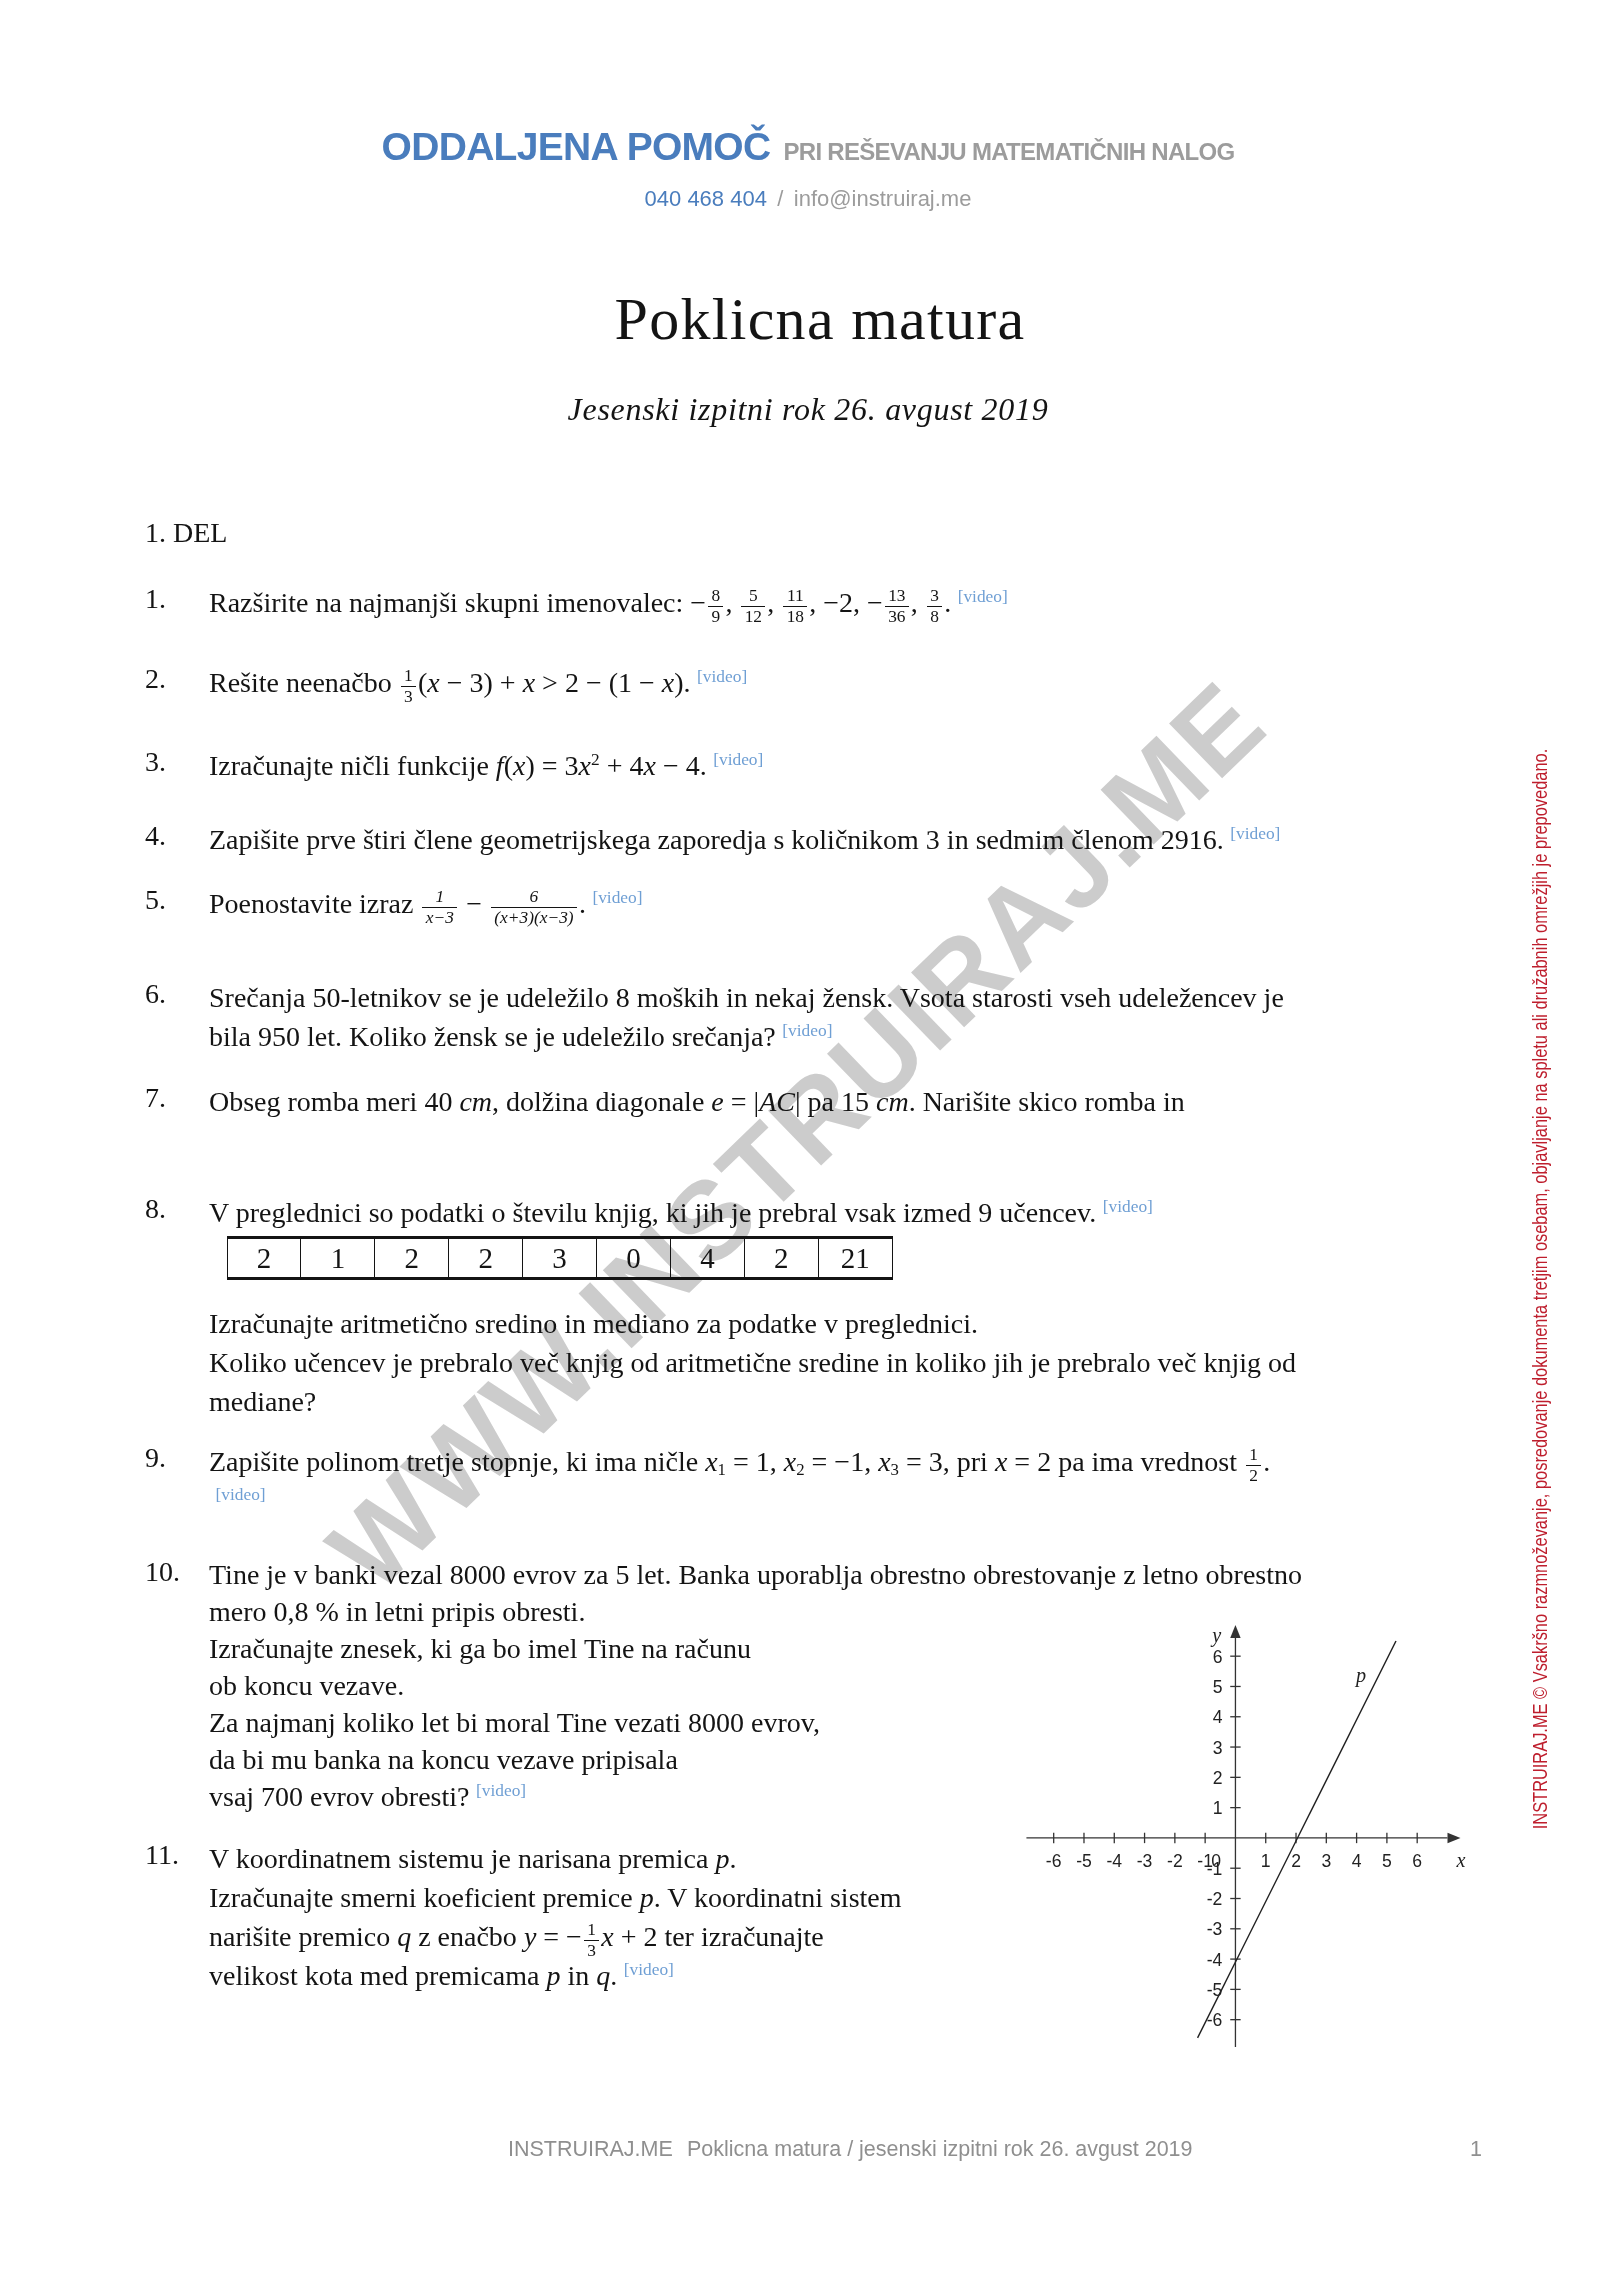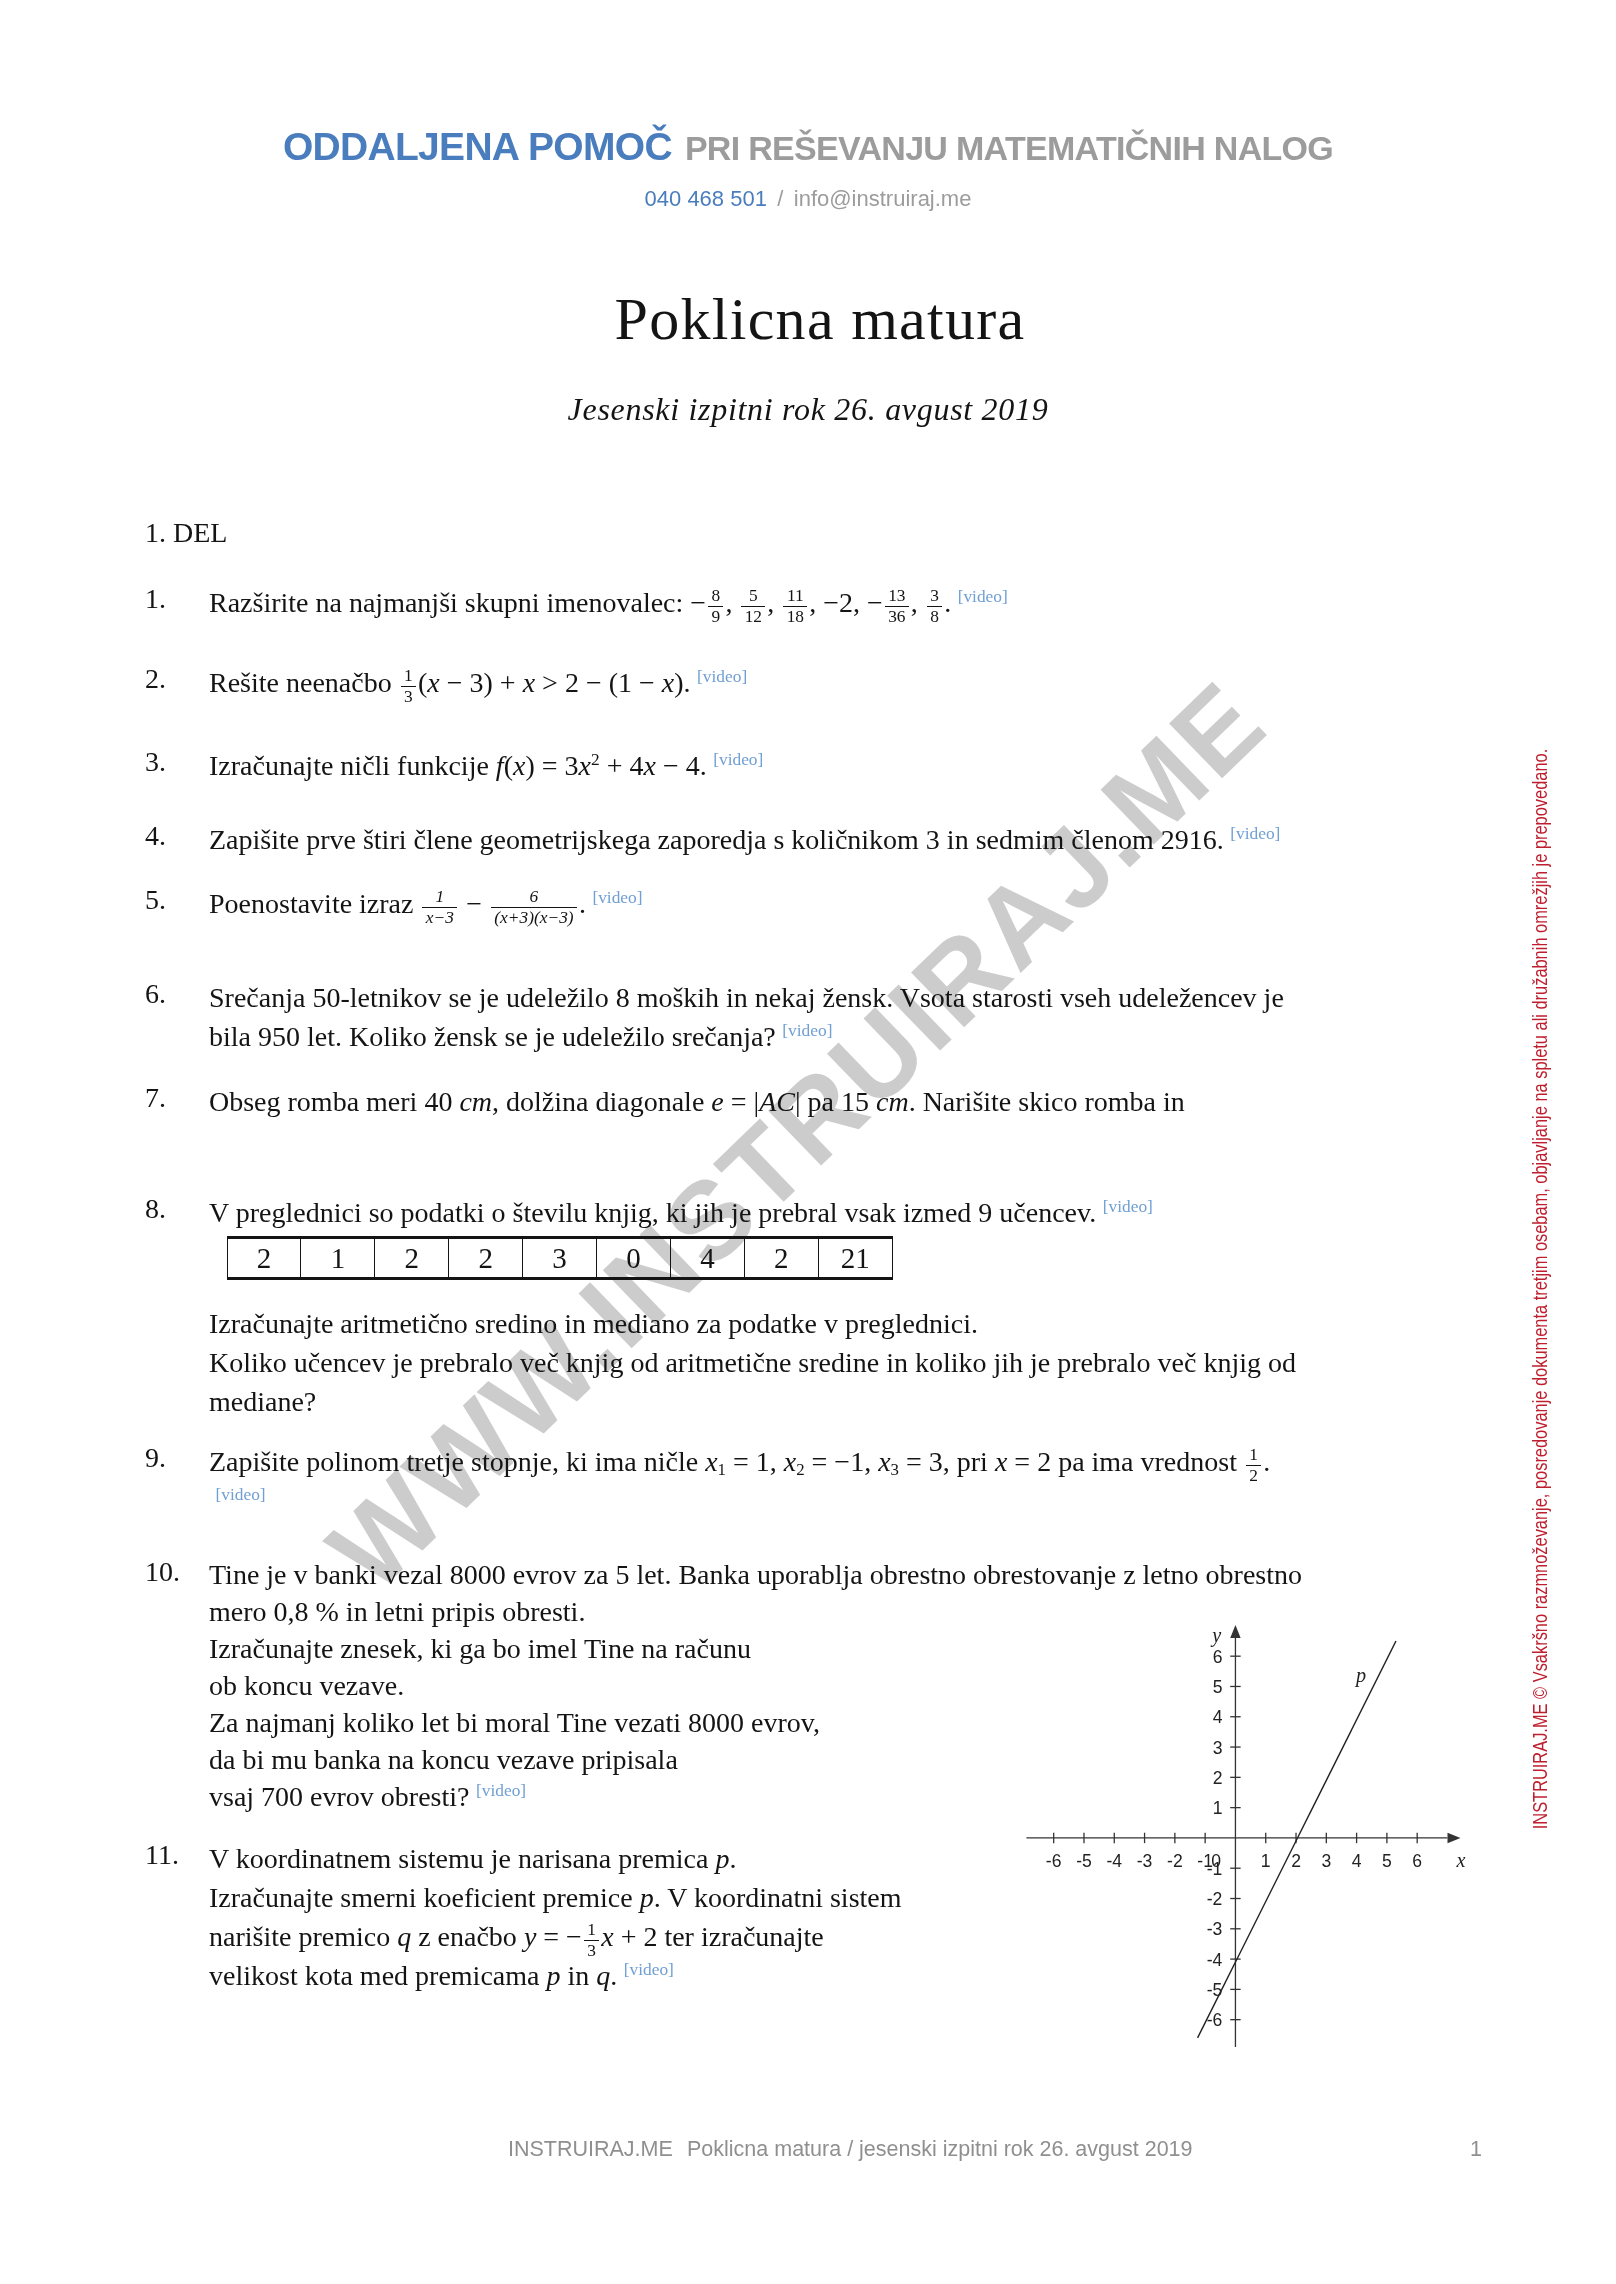--- a/index.html
+++ b/index.html
@@ -2,21 +2,21 @@
 <html style="font-size:10.4px"><head>
 <meta charset="utf-8">
 <style>
   html,body{margin:0;padding:0;background:#e8e8e8;}
   #page{position:relative;width:1616px;height:2284px;background:#ffffff;overflow:hidden;
         font-family:"Liberation Serif",serif;color:#141414;}
   
   .hdr-line1{position:absolute;top:125px;left:0;width:100%;display:flex;justify-content:center;
              align-items:baseline;gap:13px;font-family:"Liberation Sans",sans-serif;white-space:nowrap;}
   .brand{font-size:39px;font-weight:700;letter-spacing:-0.7px;}
-  .tagline{font-size:34px;font-weight:700;letter-spacing:-0.7px;}
+  .tagline{font-size:24px;font-weight:700;letter-spacing:-0.7px;}
   .hdr-line2{position:absolute;top:186px;left:0;width:100%;display:flex;justify-content:center;
              align-items:baseline;gap:10.4px;font-family:"Liberation Sans",sans-serif;font-size:22px;}
   
   .title{position:absolute;top:285px;left:12px;width:100%;text-align:center;font-size:60px;letter-spacing:1.3px;}
   .subtitle{position:absolute;top:391px;left:0;width:100%;text-align:center;font-size:32px;letter-spacing:0.7px;font-style:italic;}
   .section{position:absolute;top:517px;left:145px;font-size:28px;}
   
   .prob{position:absolute;left:145px;display:flex;font-size:28px;}
   .pnum{width:64px;flex:none;}
   .ptext{flex:none;}
@@ -60,21 +60,21 @@
 
   <div class="watermark" style="color: rgba(120, 120, 120, 0.38);">WWW.INSTRUIRAJ.ME</div>
 
   <div class="content">
 
     <div class="hdr-line1">
       <span class="brand" style="color: rgb(74, 125, 189);">ODDALJENA POMOČ</span>
       <span class="tagline" style="color: rgb(156, 156, 156);">PRI REŠEVANJU MATEMATIČNIH NALOG</span>
     </div>
     <div class="hdr-line2">
-      <span style="color: rgb(74, 125, 189);">040 468 501</span>
+      <span style="color: rgb(74, 125, 189);">040 468 404</span>
       <span style="color: rgb(156, 156, 156);">/</span>
       <span style="color: rgb(156, 156, 156);">info@instruiraj.me</span>
     </div>
 
     <div class="title">Poklicna matura</div>
     <div class="subtitle">Jesenski izpitni rok 26. avgust 2019</div>
     <div class="section">1. DEL</div>
 
     <div class="prob" style="top:583px">
       <div class="pnum">1.</div>

